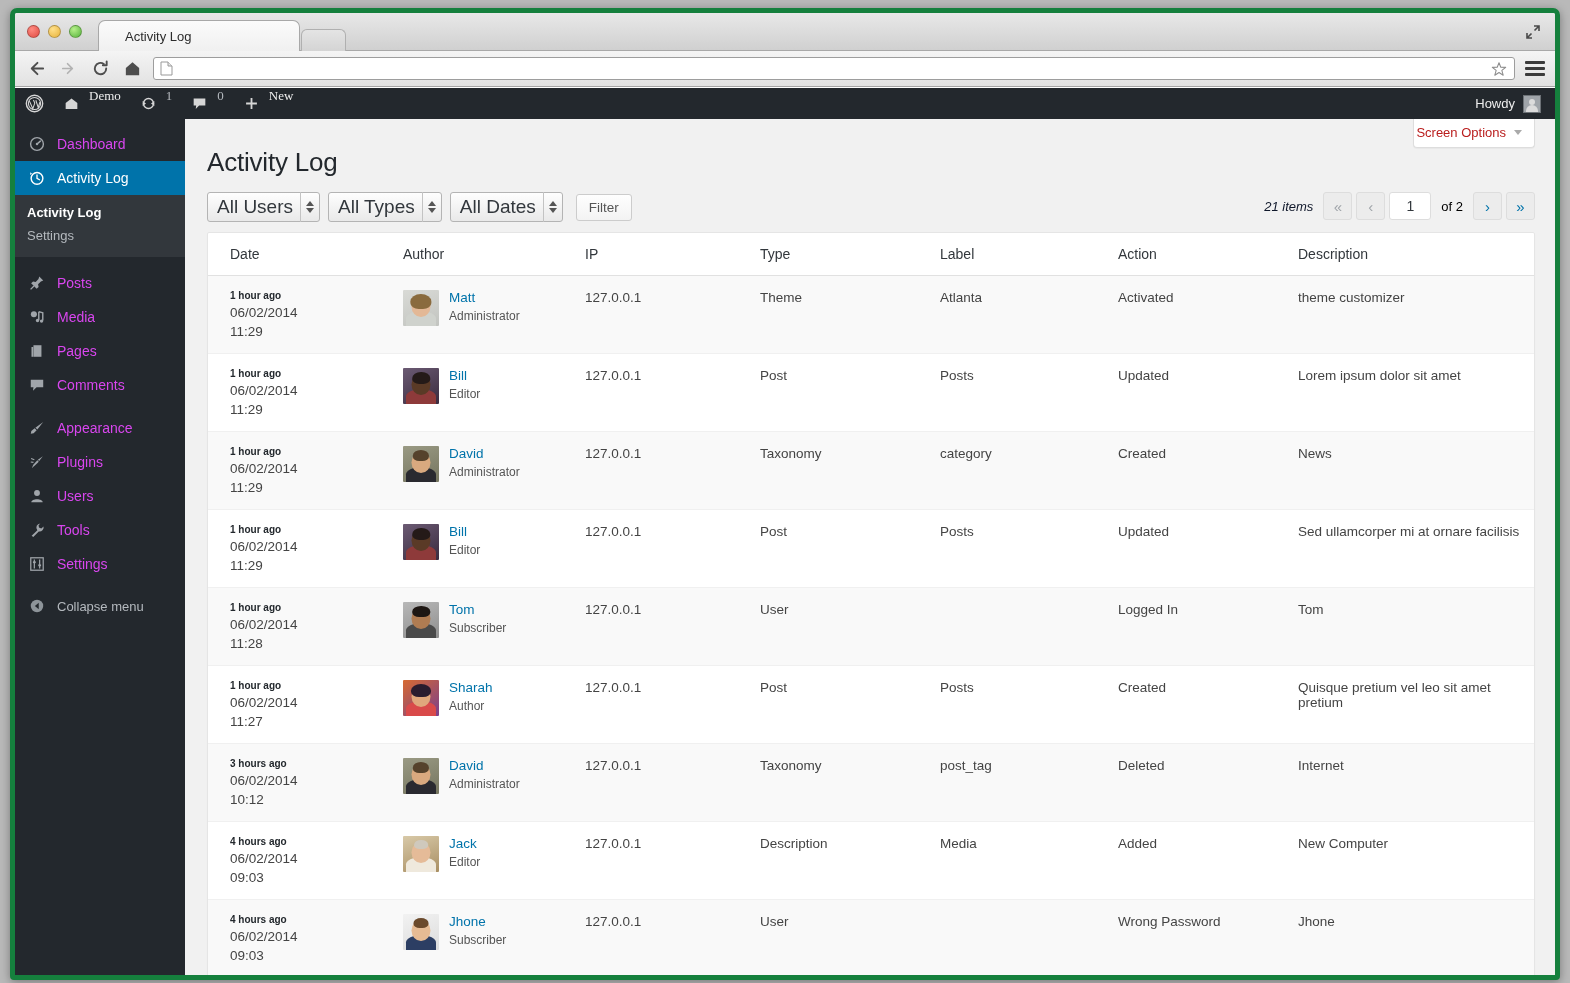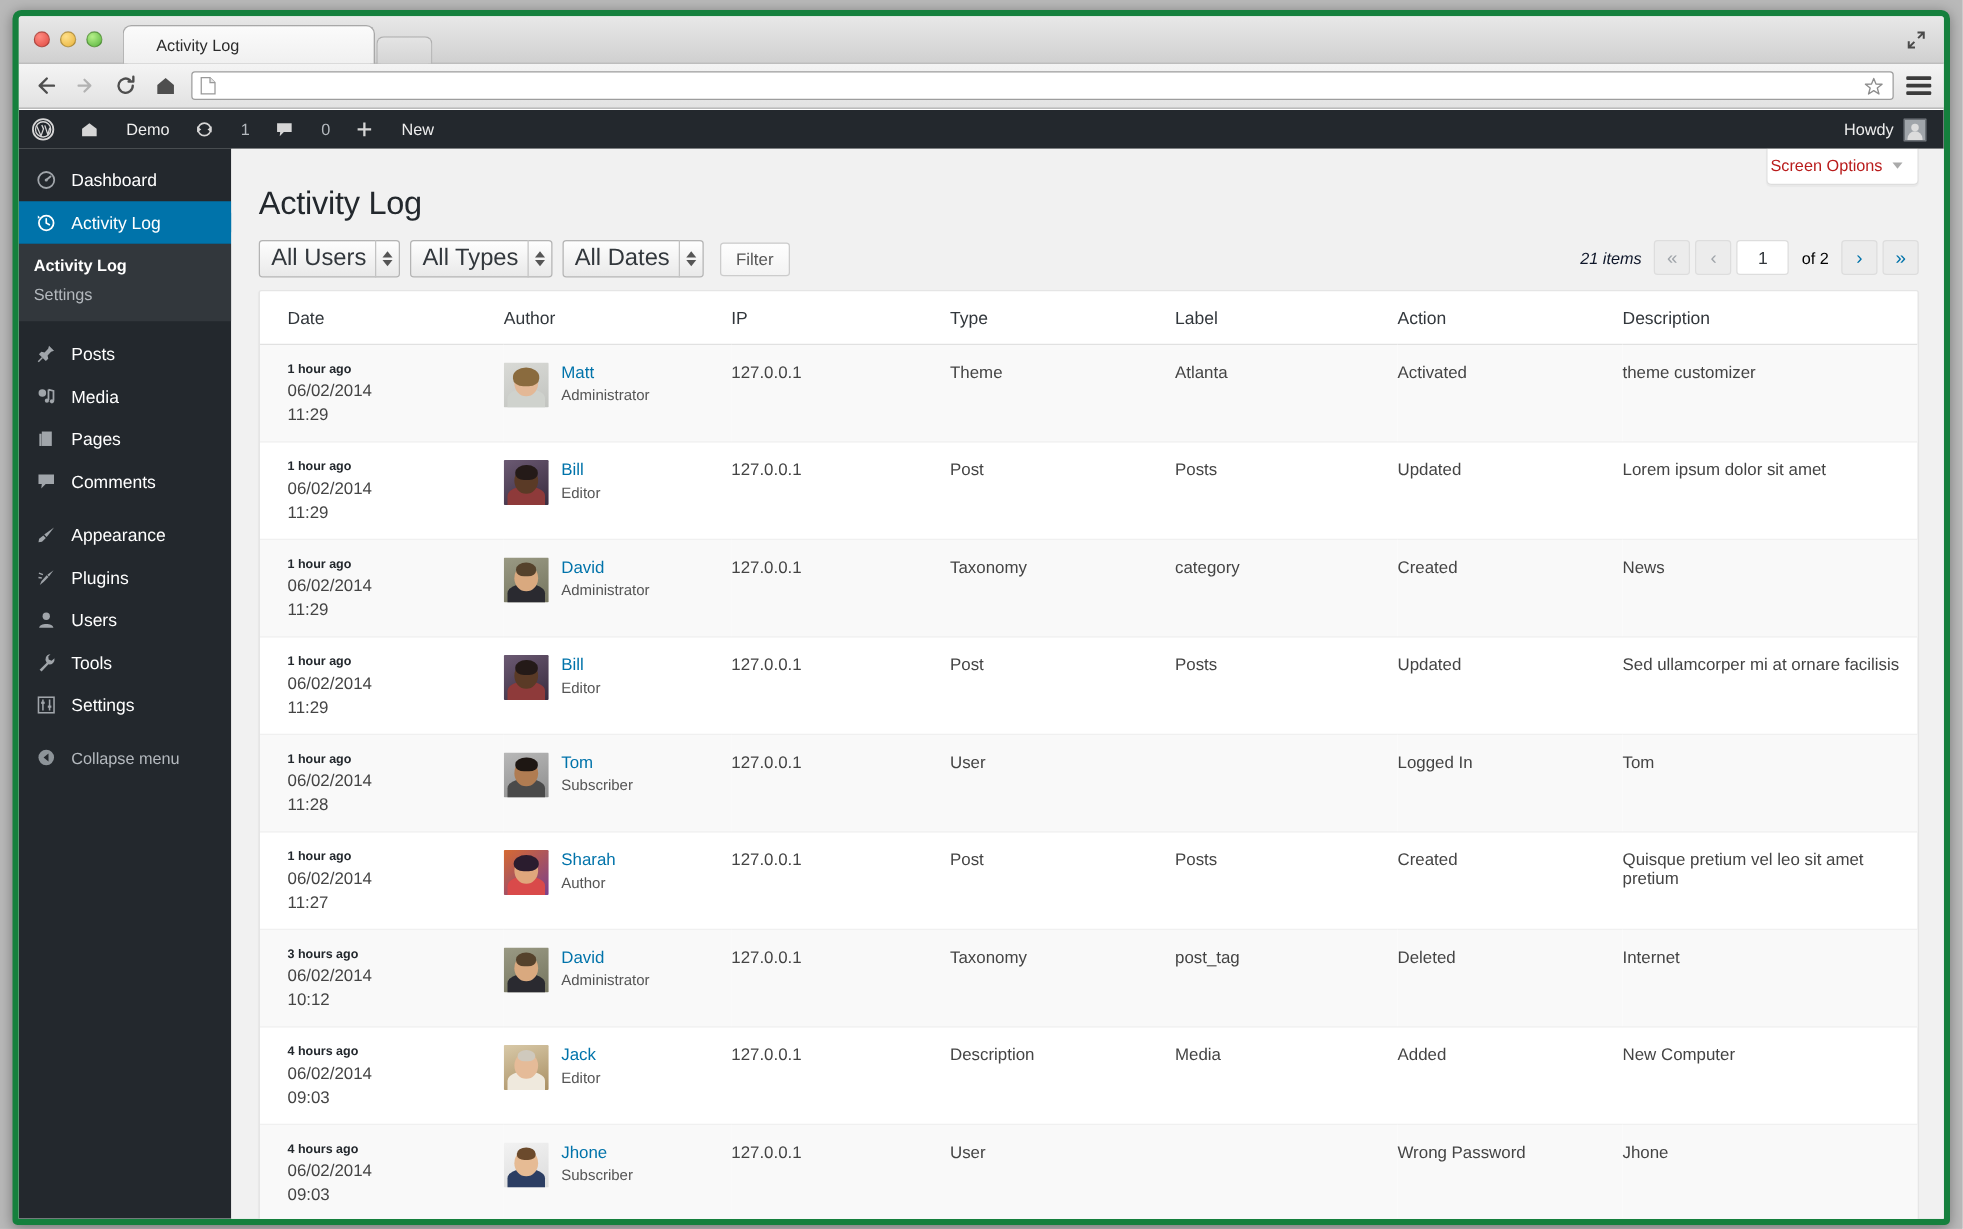--- a/index.html
+++ b/index.html
@@ -91,39 +91,39 @@
     background: #f1f1f1;
   }
 
   
   .adminbar {
     height: 31px; background: #23282d;
     display: flex; align-items: center;
     color: #eee; font-size: 13px;
     position: relative;
   }
-  .ab-item { display: flex; align-items: center; gap: 22px; padding: 0 10px; height: 31px; color: #eee; }
+  .ab-item { display: flex; gap: 10px; padding: 0 10px; height: 31px; color: #eee; font-family: Liberation Serif, serif; }
   .ab-item .glyph { display: flex; align-items: center; justify-content: center; }
   .ab-count { color: #b4b9be; }
   .ab-right { position: absolute; right: 0; top: 0; height: 31px; display: flex; align-items: center; gap: 8px; padding-right: 14px; }
   .ab-avatar { width: 18px; height: 18px; background: #a0a5aa; border: 1px solid #6d7277; position: relative; overflow: hidden; }
   .ab-avatar::before { content:""; position:absolute; left:50%; top:3px; transform:translateX(-50%); width:6px; height:6px; border-radius:50%; background:#dcdcdc; }
   .ab-avatar::after { content:""; position:absolute; left:50%; bottom:0; transform:translateX(-50%); width:12px; height:7px; border-radius:6px 6px 0 0; background:#dcdcdc; }
 
   
   .sidebar {
     position: absolute; left: 0; top: 31px; bottom: 0;
     width: 170px; background: #23282d;
     font-size: 14px;
   }
   .menu-top { height: 8px; }
   .mi {
     display: flex; align-items: center;
     height: 34px; padding-left: 12px;
-    color: #ffffff; gap: 10px;
+    color: #d946ef; gap: 10px;
     position: relative;
   }
   .mi .mico { width: 20px; display: flex; align-items: center; justify-content: center; color: #a0a5aa; }
   .mi.current { background: #0073aa; color: #fff; }
   .mi.current .mico { color: #fff; }
   .mi.current::after {
     content: ""; position: absolute; right: -8px; top: 50%;
     transform: translateY(-50%);
     border-top: 8px solid transparent;
     border-bottom: 8px solid transparent;

